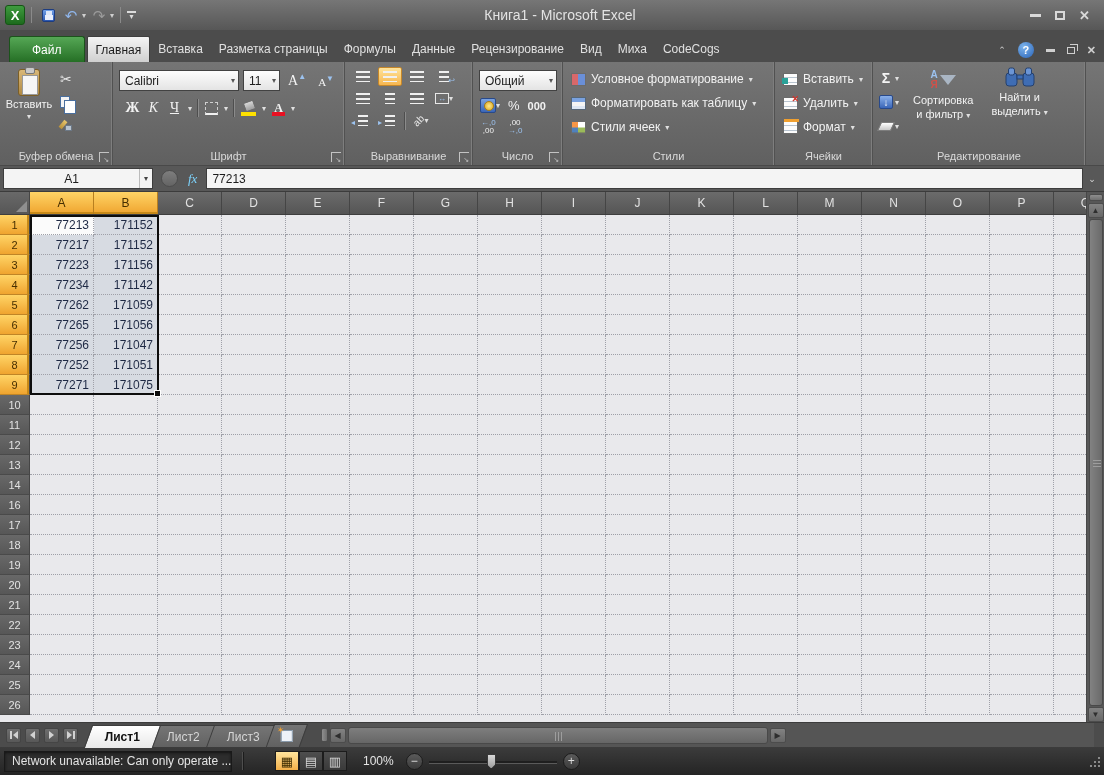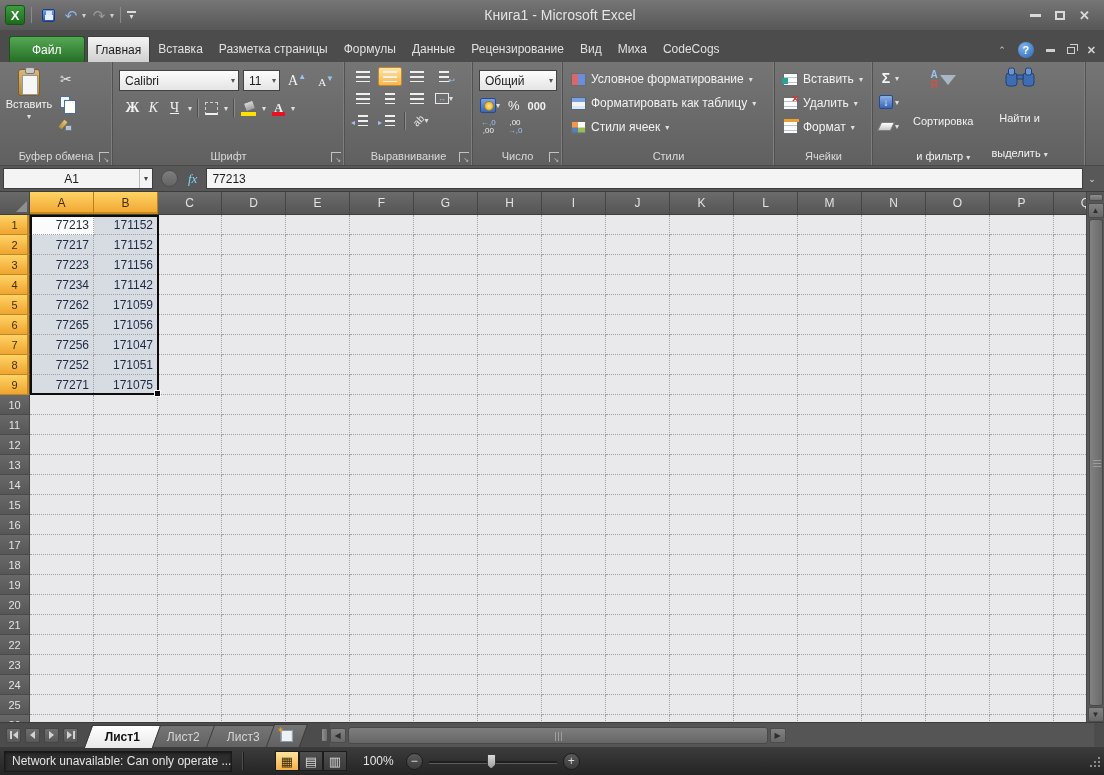--- a/index.html
+++ b/index.html
@@ -119,21 +119,21 @@
   .sicon.tbl.del::after{content:"✕";position:absolute;right:-2px;top:-4px;color:#d0342c;font-size:9px;font-weight:bold;}
   .sicon.tbl.fmt::after{content:"";position:absolute;left:0;top:-3px;width:15px;height:3px;background:#f0a030;}
 
   
   .g-edit .rg-body{display:flex;gap:6px;}
   .editcol{display:flex;flex-direction:column;gap:4px;padding-top:1px;}
   .sigma{color:#f4f4f4;font-size:14px;font-weight:bold;width:14px;text-align:center;}
   .fillbox{width:14px;height:14px;border-radius:2px;background:linear-gradient(#8ab0ea,#3a66b8);border:1px solid #28498a;color:#fff;font-size:10px;display:flex;align-items:center;justify-content:center;}
   .eraser{width:14px;height:9px;background:linear-gradient(#ffffff,#c9c9c9);border:1px solid #7d7d7d;transform:skewX(-25deg);}
   .bigbtn{display:flex;flex-direction:column;align-items:center;gap:1px;padding:0 6px;color:#f2f2f2;font-size:11px;line-height:13px;}
-  .bigbtn .txt{text-align:center;white-space:nowrap;margin-top:21px;}
+  .bigbtn .txt{text-align:center;white-space:nowrap;}
   .sorticon{display:flex;align-items:center;gap:2px;height:26px;}
   .ayletters{display:flex;flex-direction:column;line-height:10px;font-size:10px;font-weight:bold;}
   .ayletters .a{color:#9cc3f0;}
   .ayletters .ya{color:#d0514a;}
   .funnel{width:0;height:0;border-left:8px solid transparent;border-right:8px solid transparent;border-top:10px solid #aab6c4;}
 
   
   .fbar{position:absolute;top:165px;left:0;right:0;height:27px;background:#585858;border-top:1px solid #494949;border-bottom:1px solid #3c3c3c;display:flex;align-items:center;padding:0 3px;}
   .namebox{width:150px;height:21px;background:#f4f4f4;border:1px solid #3d3d3d;display:flex;align-items:center;font-size:12px;color:#1c1c1c;}
   .namebox .nb{flex:1;text-align:center;}
@@ -808,40 +808,20 @@
         <div class="gcell"></div>
         <div class="gcell"></div>
         <div class="gcell"></div>
         <div class="gcell"></div>
         <div class="gcell"></div>
         <div class="gcell"></div>
         <div class="gcell"></div>
         <div class="gcell"></div>
       </div>
       <div class="grow">
-        <div class="rowhdr">15</div>
-        <div class="gcell"></div>
-        <div class="gcell"></div>
-        <div class="gcell"></div>
-        <div class="gcell"></div>
-        <div class="gcell"></div>
-        <div class="gcell"></div>
-        <div class="gcell"></div>
-        <div class="gcell"></div>
-        <div class="gcell"></div>
-        <div class="gcell"></div>
-        <div class="gcell"></div>
-        <div class="gcell"></div>
-        <div class="gcell"></div>
-        <div class="gcell"></div>
-        <div class="gcell"></div>
-        <div class="gcell"></div>
-        <div class="gcell"></div>
-      </div>
-      <div class="grow">
         <div class="rowhdr">16</div>
         <div class="gcell"></div>
         <div class="gcell"></div>
         <div class="gcell"></div>
         <div class="gcell"></div>
         <div class="gcell"></div>
         <div class="gcell"></div>
         <div class="gcell"></div>
         <div class="gcell"></div>
         <div class="gcell"></div>

